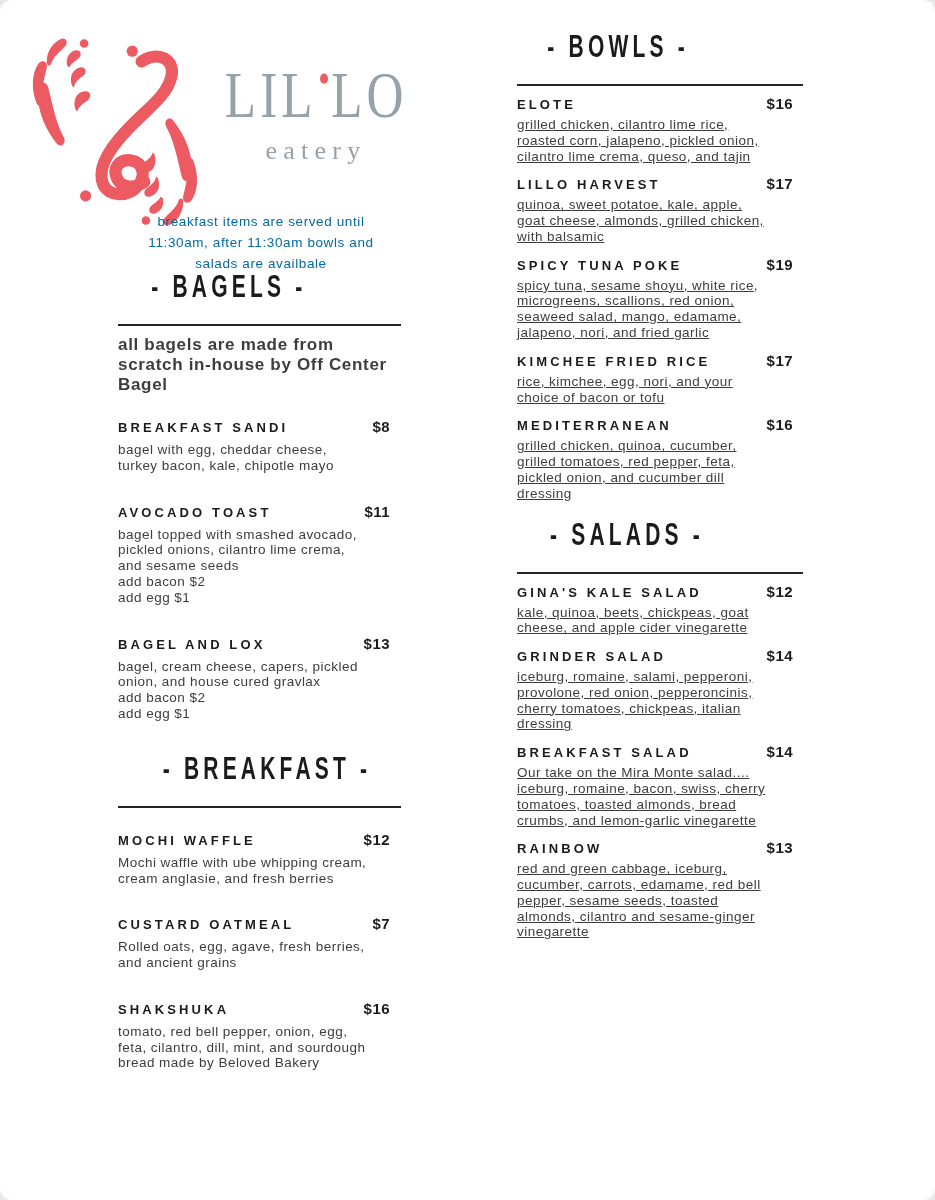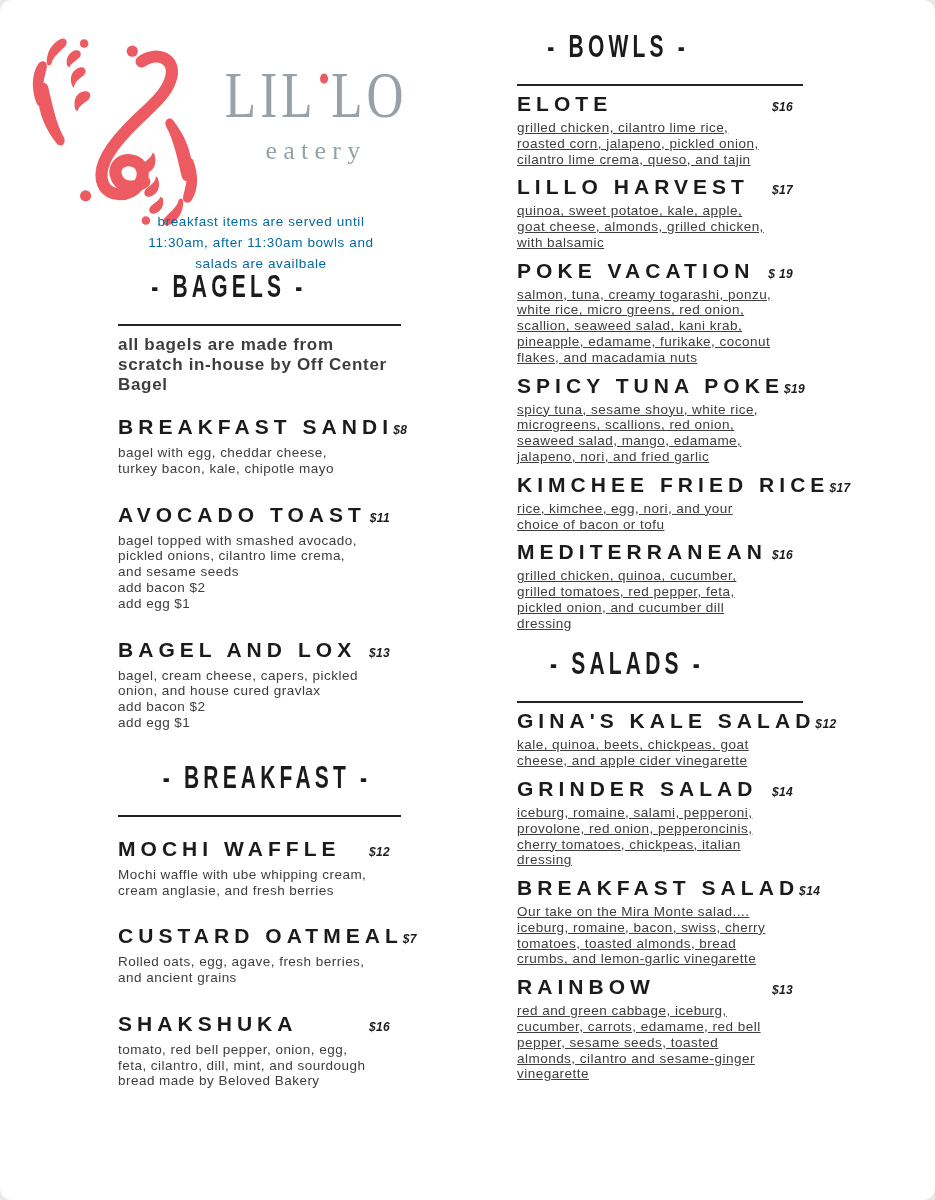--- a/index.html
+++ b/index.html
@@ -66,26 +66,26 @@
   .mt-breakfast{margin-top:30px;}
   .mt-salads{margin-top:16px;}
 
   
   .item-head{
     display:flex;justify-content:space-between;align-items:baseline;
   }
   .col-left .item-head{width:272px;}
   .col-right .item-head{width:276px;}
   .item-name{
-    font-weight:700;font-size:21px;line-height:19px;letter-spacing:0.24em;
+    font-weight:700;font-size:13px;line-height:19px;letter-spacing:0.24em;
     color:var(--heading);white-space:nowrap;
   }
   .item-price{
-    font-weight:700;font-size:12px;line-height:19px;letter-spacing:0.03em;
-    color:var(--heading);white-space:nowrap;font-style:italic;
+    font-weight:700;font-size:15px;line-height:19px;letter-spacing:0.03em;
+    color:var(--heading);white-space:nowrap;
   }
   .item-desc,.item-addon{
     font-size:13.5px;line-height:1.17;letter-spacing:0.035em;color:var(--body);
   }
   .col-left .item{margin-top:28px;}
   .col-left .item.first{margin-top:22px;}
   .col-left .item-desc{margin-top:5px;max-width:252px;}
   .col-right .item{margin-top:10px;}
   .col-right .item.first{margin-top:8px;}
   .col-right .item-desc{margin-top:3px;max-width:256px;text-decoration:underline;}
@@ -221,27 +221,20 @@
       </div>
 
       <div class="item">
         <div class="item-head">
           <span class="item-name">LILLO HARVEST</span>
           <span class="item-price">$17</span>
         </div>
         <p class="item-desc">quinoa, sweet potatoe, kale, apple, goat cheese, almonds, grilled chicken, with balsamic</p>
       </div>
 
-      <div class="item">
-        <div class="item-head">
-          <span class="item-name">POKE VACATION</span>
-          <span class="item-price">$ 19</span>
-        </div>
-        <p class="item-desc">salmon, tuna, creamy togarashi, ponzu, white rice, micro greens, red onion, scallion, seaweed salad, kani krab, pineapple, edamame, furikake, coconut flakes, and macadamia nuts</p>
-      </div>
 
       <div class="item">
         <div class="item-head">
           <span class="item-name">SPICY TUNA POKE</span>
           <span class="item-price">$19</span>
         </div>
         <p class="item-desc">spicy tuna, sesame shoyu, white rice, microgreens, scallions, red onion, seaweed salad, mango, edamame, jalapeno, nori, and fried garlic</p>
       </div>
 
       <div class="item">

